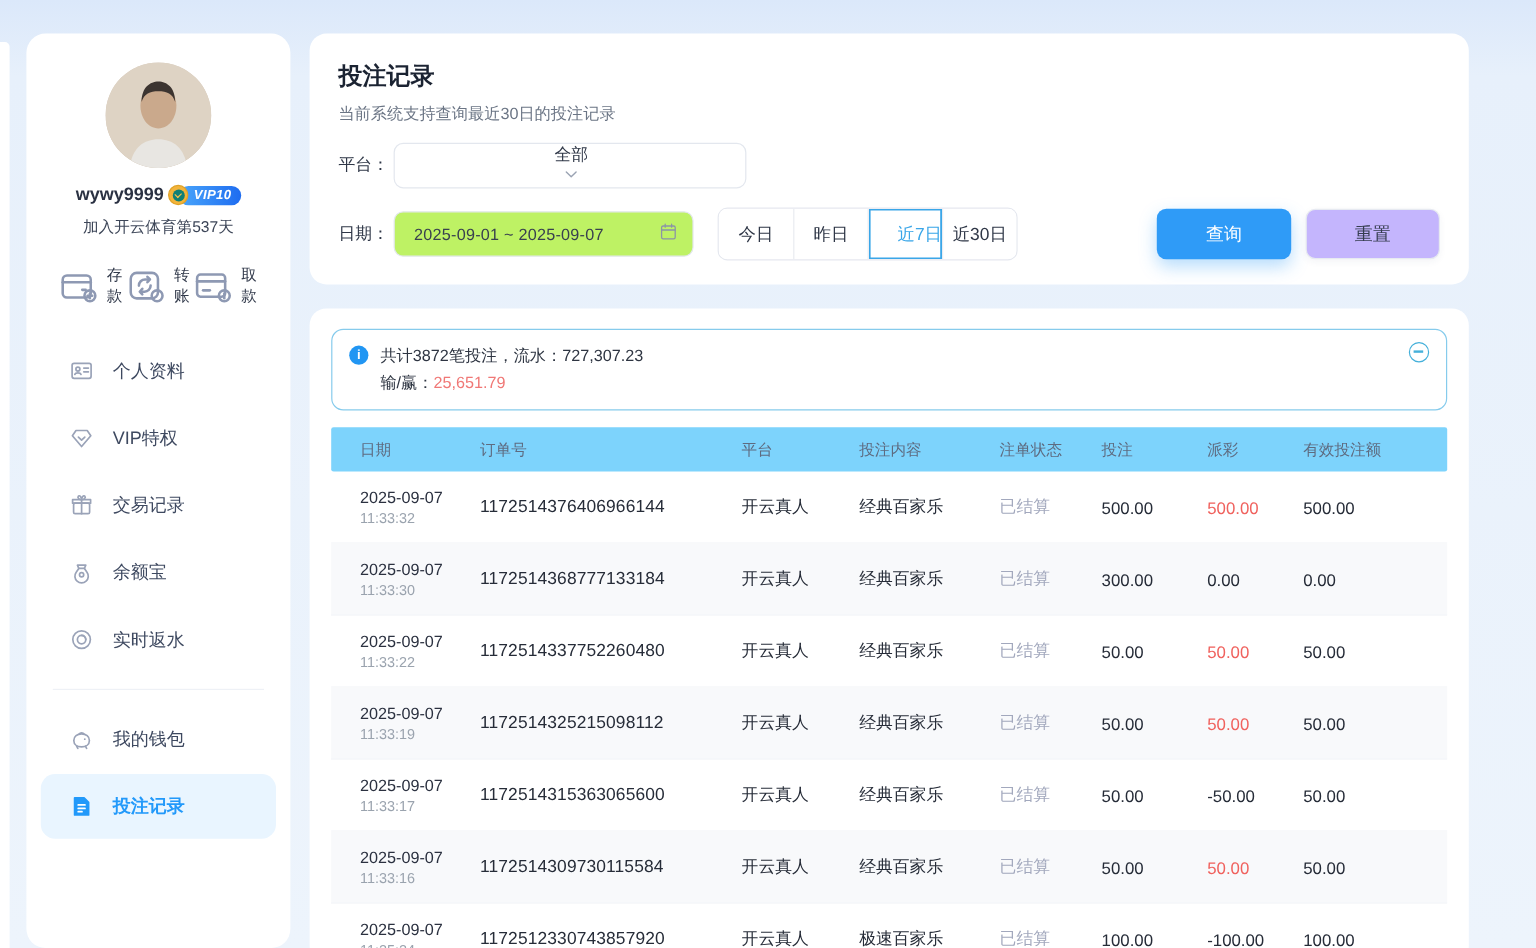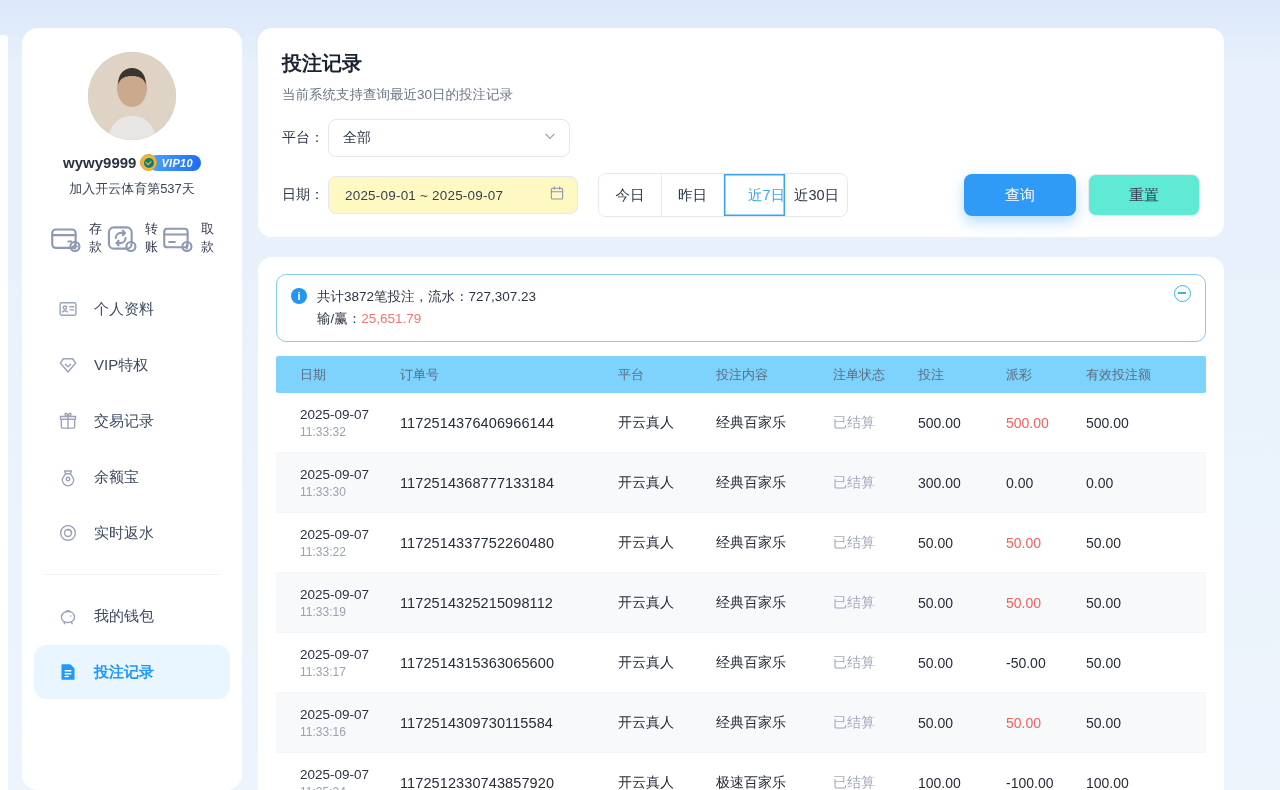--- a/index.html
+++ b/index.html
@@ -41,34 +41,34 @@
   .side-divider{height:1px;background:#eef1f6;margin:14px 10px;}
 
   
   .main{position:absolute;left:258px;top:28px;width:966px;}
   .card{background:#fff;border-radius:14px;}
   .filter-card{padding:22px 24px 20px;}
   .page-title{font-size:20px;font-weight:800;color:#1b2332;}
   .page-subtitle{font-size:13.5px;color:#6b7585;margin-top:9px;}
   .frow{display:flex;align-items:center;margin-top:15px;}
   .flabel{font-size:14px;color:#2f3747;width:46px;flex:0 0 auto;}
-  .select{width:242px;height:38px;border:1px solid #e3e7ee;border-radius:8px;display:flex;align-items:center;justify-content:space-between;padding:0 12px 0 14px;cursor:pointer;background:#fff;}
+  .select{width:294px;height:38px;border:1px solid #e3e7ee;border-radius:8px;display:flex;align-items:center;justify-content:space-between;padding:0 12px 0 14px;cursor:pointer;background:#fff;flex-direction:column;}
   .select-value{font-size:14px;color:#2f3747;}
   .chev svg{width:14px;height:14px;stroke:#9aa3b3;fill:none;stroke-width:2;stroke-linecap:round;stroke-linejoin:round;}
-  .date-input{width:250px;height:38px;border:1px solid #e3e7ee;border-radius:8px;display:flex;align-items:center;justify-content:space-between;padding:0 12px 0 16px;cursor:pointer;background:#fef9c3;}
+  .date-input{width:250px;height:38px;border:1px solid #e3e7ee;border-radius:8px;display:flex;align-items:center;justify-content:space-between;padding:0 12px 0 16px;cursor:pointer;background:#bef264;}
   .date-text{font-size:13.5px;color:#39404f;letter-spacing:.2px;}
   .cal svg{width:16px;height:16px;stroke:#8b94a6;fill:none;stroke-width:1.6;stroke-linecap:round;}
   .range-group{display:flex;margin-left:20px;border:1px solid #e5e8ef;border-radius:8px;overflow:hidden;background:#fff;}
   .range-btn{width:62px;height:42px;background:#fff;border:none;font-size:14.5px;color:#2e3646;cursor:pointer;font-family:inherit;}
   .range-btn + .range-btn{border-left:1px solid #e9ecf1;}
   .range-btn.active{box-shadow:inset 0 0 0 1.5px #3aa6e8;color:#3aa6e8;text-align:right;}
   .action-btns{margin-left:auto;display:flex;gap:12px;}
   .btn{height:42px;width:112px;border-radius:8px;font-size:15px;cursor:pointer;font-family:inherit;border:none;}
   .btn-primary{background:#2f9bf7;color:#fff;box-shadow:0 6px 14px rgba(47,155,247,.35);}
-  .btn-ghost{background:#5eead4;color:#343c4e;border:1px solid #e7eaf1;box-shadow:0 2px 6px rgba(40,60,90,.05);}
+  .btn-ghost{background:#c4b5fd;color:#343c4e;border:1px solid #e7eaf1;box-shadow:0 2px 6px rgba(40,60,90,.05);}
 
   .table-card{margin-top:20px;padding:17px 18px 0;height:545px;overflow:hidden;}
   .summary{border:1px solid #86cbec;border-radius:10px;padding:11px 14px;display:flex;align-items:flex-start;position:relative;min-height:64px;}
   .info-ic{width:16px;height:16px;border-radius:50%;background:#2196f3;color:#fff;font-size:11px;font-weight:700;display:flex;align-items:center;justify-content:center;margin-top:2px;flex:0 0 auto;font-style:normal;}
   .summary-text{margin-left:10px;font-size:13.5px;color:#2e3542;line-height:22px;}
   .loss-win-value{color:#f07876;}
   .collapse-ic{position:absolute;right:14px;top:10px;width:17px;height:17px;border:1.5px solid #45b0da;border-radius:50%;cursor:pointer;}
   .collapse-ic:after{content:"";position:absolute;left:3px;top:6.2px;width:8px;height:1.6px;background:#45b0da;}
 
   .table{margin-top:14px;}

